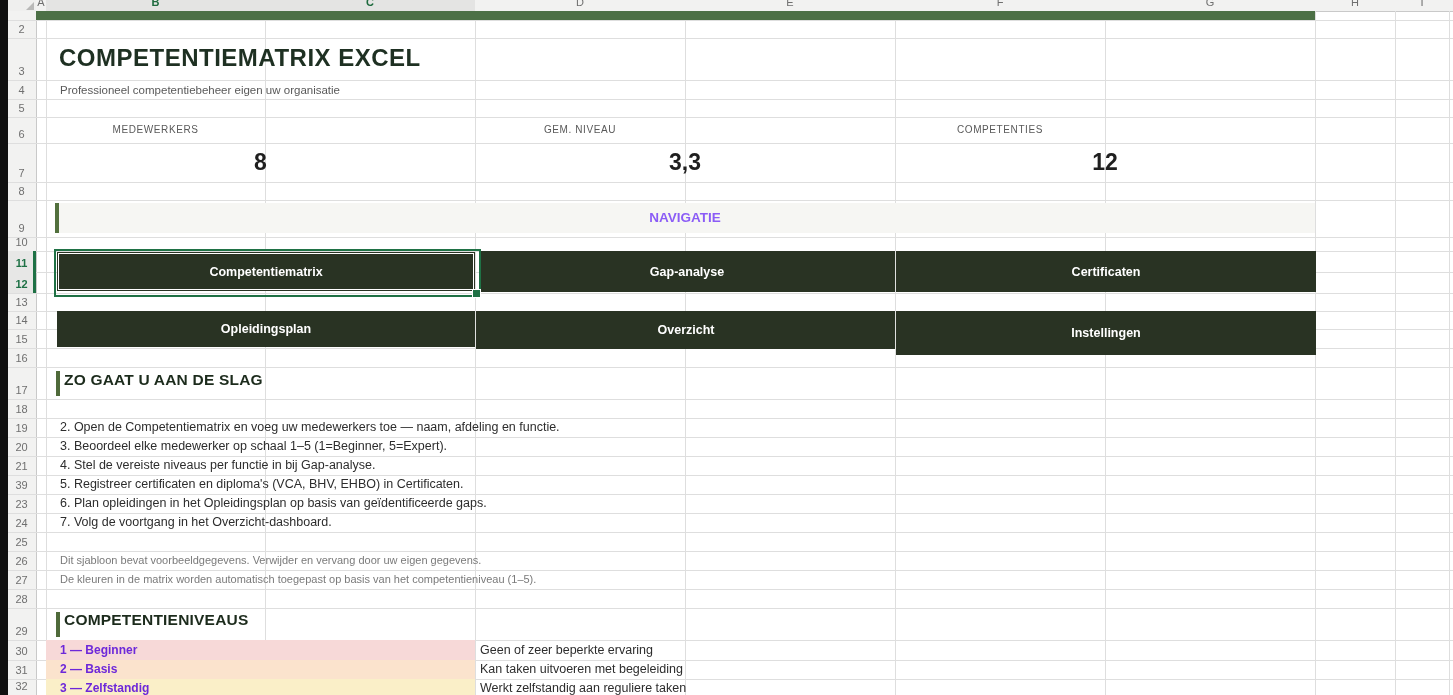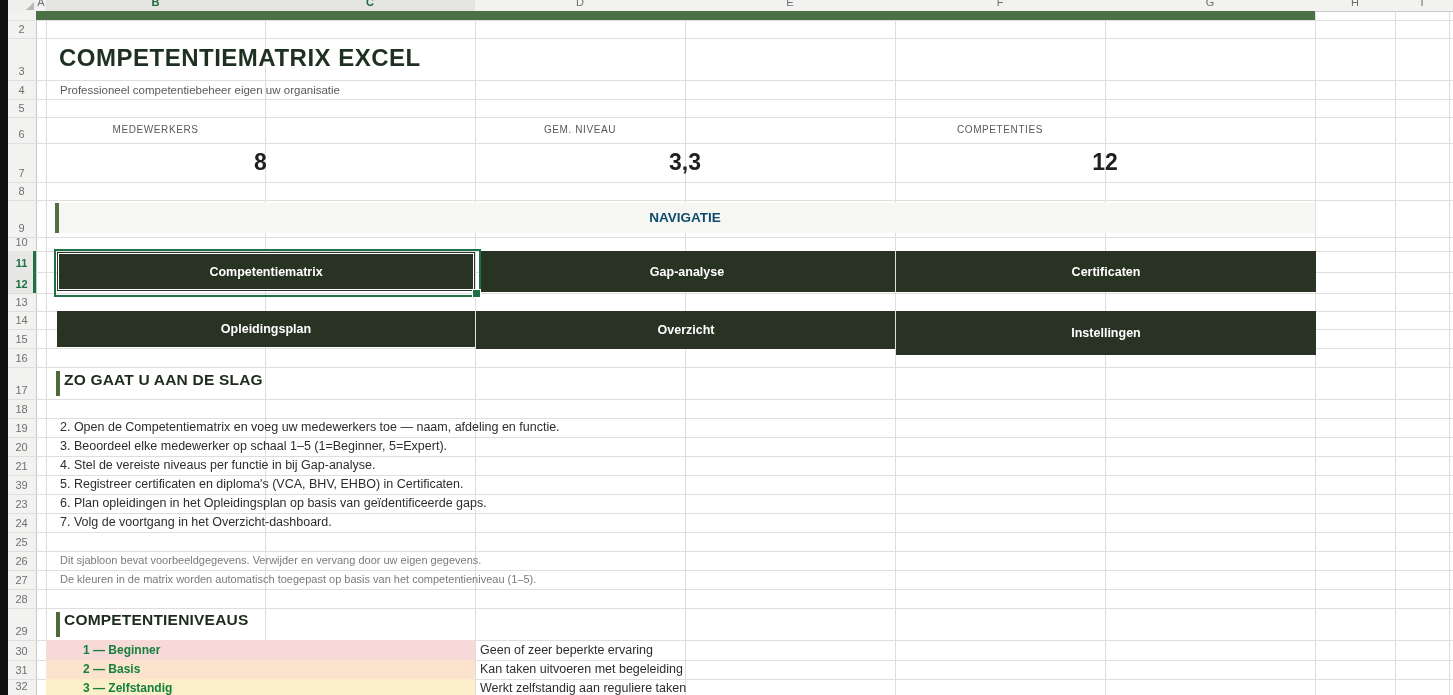--- a/index.html
+++ b/index.html
@@ -26,34 +26,34 @@
   .sel-underline{position:absolute;left:46px;top:8px;width:429px;height:3px;background:#1e7145;}
   .title{position:absolute;left:59px;top:44px;font-size:24px;font-weight:bold;color:#1e3022;letter-spacing:.5px;}
   .subtitle{position:absolute;left:60px;top:84px;font-size:11.5px;color:#595959;}
   .stat-label{position:absolute;top:117px;height:26px;line-height:26px;text-align:center;font-size:10px;
               color:#595959;letter-spacing:.6px;}
   .stat-value{position:absolute;top:143px;height:39px;line-height:39px;text-align:center;font-size:23px;
               font-weight:bold;color:#1f1f1f;}
   .nav-band{position:absolute;left:55px;top:203px;width:1260px;height:30px;background:#f6f6f3;}
   .nav-accent{position:absolute;left:0;top:0;width:4px;height:30px;background:#52703d;}
   .nav-title{position:absolute;left:0;right:0;top:0;height:30px;line-height:30px;text-align:center;
-             font-size:13.5px;font-weight:bold;color:#0c4a6e;}
+             font-size:13.5px;font-weight:bold;color:#8b5cf6;}
   .btn{position:absolute;background:#293323;color:#ffffff;font-weight:bold;font-size:12.5px;
        display:flex;align-items:center;justify-content:center;cursor:pointer;}
   .btn.sep{border-left:1px solid rgba(255,255,255,.85);}
   .sel-border{position:absolute;left:54px;top:249px;width:423px;height:44px;border:2px solid #1f7145;}
   .fill-handle{position:absolute;left:472px;top:289px;width:7px;height:7px;background:#1f7145;border:1px solid #ffffff;}
   .sel-gutter{position:absolute;left:8px;top:251px;width:28px;height:42px;background:#e7e7e6;}
   .sel-gutter-bar{position:absolute;left:33px;top:251px;width:3px;height:42px;background:#1e7145;}
   .section-accent{position:absolute;width:4px;background:#4f6a3a;}
   .section-title{position:absolute;left:64px;font-size:15.5px;font-weight:bold;color:#1c2b1c;letter-spacing:.2px;}
   .step{position:absolute;left:60px;height:19px;line-height:19px;font-size:12.5px;color:#2d2d2d;white-space:nowrap;}
   .note{position:absolute;left:60px;height:19px;line-height:19px;font-size:11px;color:#7a7a7a;white-space:nowrap;}
   .level-cell{position:absolute;left:46px;width:429px;}
-  .level-label{padding-left:14px;font-size:12px;font-weight:bold;color:#15803d;margin-left:23px;}
+  .level-label{padding-left:14px;font-size:12px;font-weight:bold;color:#6d28d9;}
   .level-desc{position:absolute;left:480px;font-size:12.5px;color:#2d2d2d;white-space:nowrap;}
   .lv1{background:#f7d9d8;} .lv2{background:#fbe3cd;} .lv3{background:#faefc8;}
 </style>
 </head>
 <body>
 
 <div class="screen">
 
   <div class="edge-strip"></div>
   <div class="gutter"></div>

